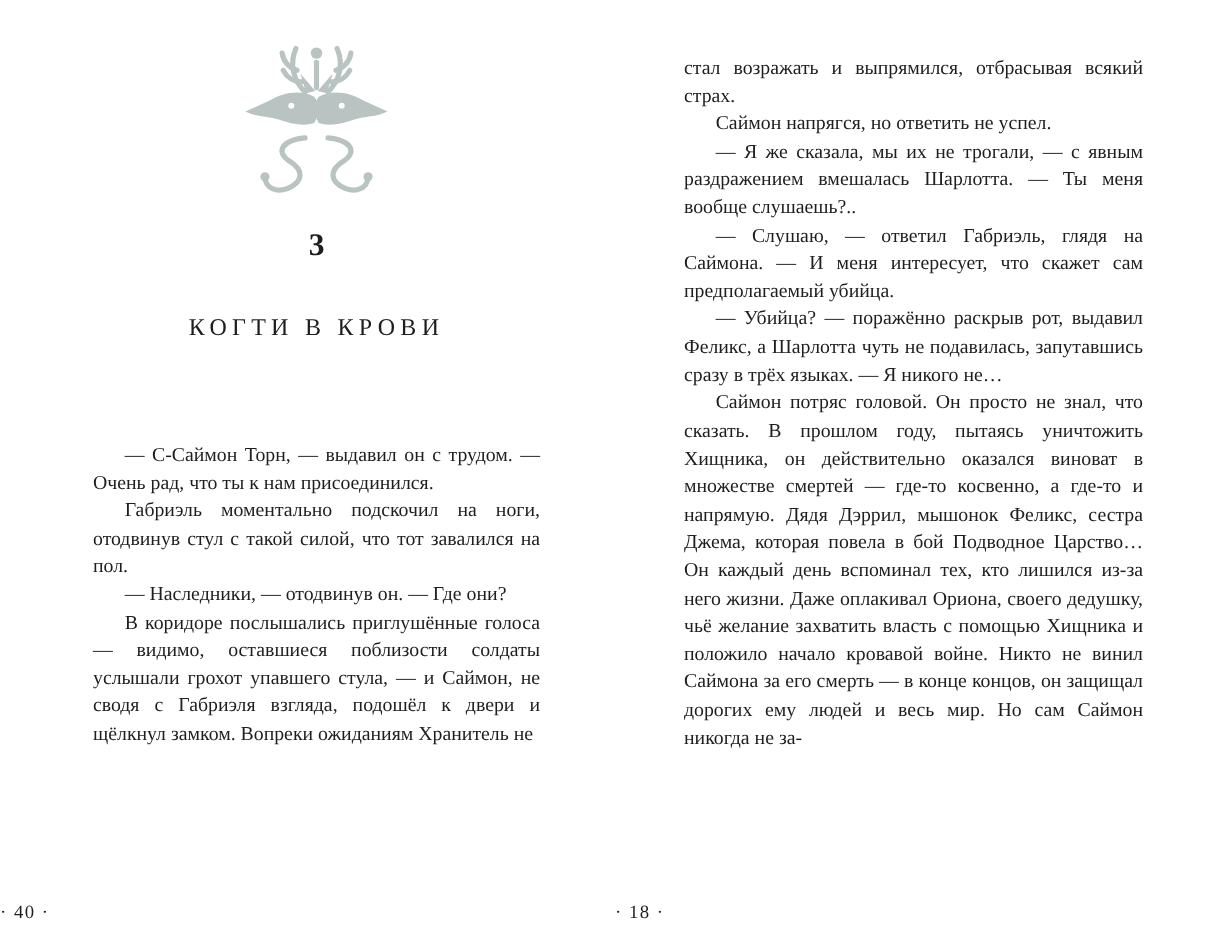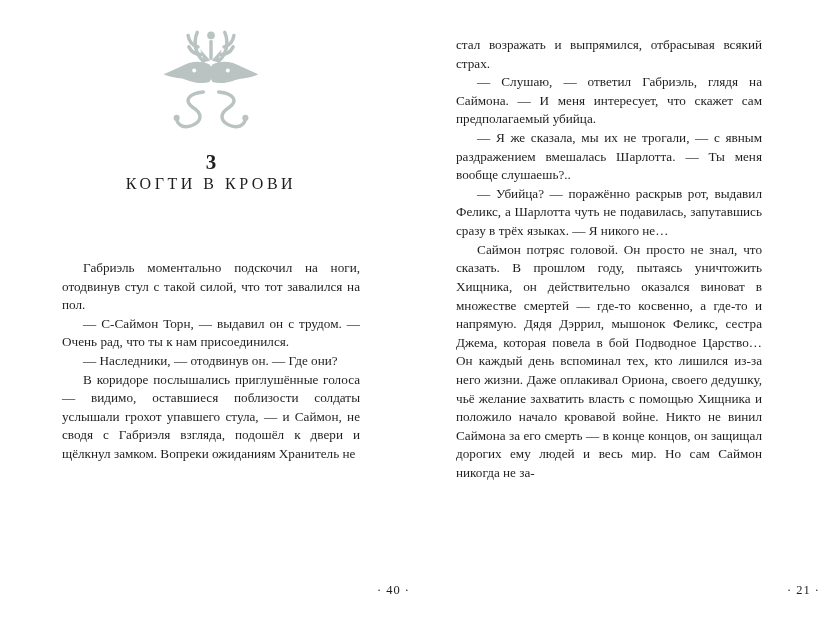--- a/index.html
+++ b/index.html
@@ -13,28 +13,28 @@
     display:flex;color:var(--text);
     font-family:"Liberation Serif","DejaVu Serif",serif;
     box-sizing:border-box;overflow:hidden;
   }
   .page{box-sizing:border-box;position:relative;height:100%;}
   .page.left{width:410px;padding:26px 50px 0 62px;}
   .page.right{width:410px;padding:36px 58px 0 46px;}
   .chapter-head{text-align:center;}
   .emblem-wrap{display:inline-block;line-height:0;}
   .chapter-number{font-size:21px;font-weight:bold;margin-top:8px;}
-  .chapter-title{font-size:16px;letter-spacing:0.22em;font-weight:400;}
+  .chapter-title{margin-top:34px;font-size:16px;letter-spacing:0.22em;font-weight:400;}
   .body-text{text-align:justify;font-size:13.2px;line-height:1.41;}
   .page.left .body-text{margin-top:66px;}
   p.para{margin:0;text-indent:1.6em;}
   p.para.no-indent{text-indent:0;}
   .folio{
-    position:absolute;bottom:31px;left:0;right:0;
-    text-align:right;font-size:12.5px;letter-spacing:0.08em;
+    position:absolute;bottom:13px;left:0;right:0;
+    text-align:left;font-size:12.5px;letter-spacing:0.08em;
   }
   .st{fill:none;stroke:var(--emblem);stroke-width:4.5;stroke-linecap:round;}
   .fl{fill:var(--emblem);}
 </style>
 </head>
 <body>
 
 <div class="book">
 
   <div class="page left">
@@ -56,32 +56,33 @@
           <use href="#emblem-half"></use>
           <use href="#emblem-half" transform="translate(220,0) scale(-1,1)"></use>
           <circle class="fl" cx="110" cy="12" r="5"></circle>
           <path class="st" d="M110,20 L110,42"></path>
         </svg>
       </span>
       <div class="chapter-number">3</div>
       <div class="chapter-title">КОГТИ В КРОВИ</div>
     </div>
     <div class="body-text">
+        <p class="para">— С-Саймон Торн, — выдавил он с трудом. — Очень рад, что ты к нам присоединился.</p>
         <p class="para">Габриэль моментально подскочил на ноги, отодвинув стул с такой силой, что тот завалился на пол.</p>
-        <p class="para">— С-Саймон Торн, — выдавил он с трудом. — Очень рад, что ты к нам присоединился.</p>
         <p class="para">— Наследники, — отодвинув он. — Где они?</p>
         <p class="para">В коридоре послышались приглушённые голоса — видимо, оставшиеся поблизости солдаты услышали грохот упавшего стула, — и Саймон, не сводя с Габриэля взгляда, подошёл к двери и щёлкнул замком. Вопреки ожиданиям Хранитель не</p>
       </div>
     <div class="folio">· 40 ·</div>
   </div>
 
   <div class="page right">
     <div class="body-text">
         <p class="para no-indent">стал возражать и выпрямился, отбрасывая всякий страх.</p>
+        <p class="para">Саймон напрягся, но ответить не успел.</p>
+        <p class="para">— Я же сказала, мы их не трогали, — с явным раздражением вмешалась Шарлотта. — Ты меня вообще слушаешь?..</p>
         <p class="para">— Слушаю, — ответил Габриэль, глядя на Саймона. — И меня интересует, что скажет сам предполагаемый убийца.</p>
-        <p class="para">— Я же сказала, мы их не трогали, — с явным раздражением вмешалась Шарлотта. — Ты меня вообще слушаешь?..</p>
         <p class="para">— Убийца? — поражённо раскрыв рот, выдавил Феликс, а Шарлотта чуть не подавилась, запутавшись сразу в трёх языках. — Я никого не…</p>
         <p class="para">Саймон потряс головой. Он просто не знал, что сказать. В прошлом году, пытаясь уничтожить Хищника, он действительно оказался виноват в множестве смертей — где-то косвенно, а где-то и напрямую. Дядя Дэррил, мышонок Феликс, сестра Джема, которая повела в бой Подводное Царство… Он каждый день вспоминал тех, кто лишился из-за него жизни. Даже оплакивал Ориона, своего дедушку, чьё желание захватить власть с помощью Хищника и положило начало кровавой войне. Никто не винил Саймона за его смерть — в конце концов, он защищал дорогих ему людей и весь мир. Но сам Саймон никогда не за-</p>
       </div>
-    <div class="folio">· 21 ·</div>
+    <div class="folio">· 18 ·</div>
   </div>
 
 </div>
 
 </body></html>

